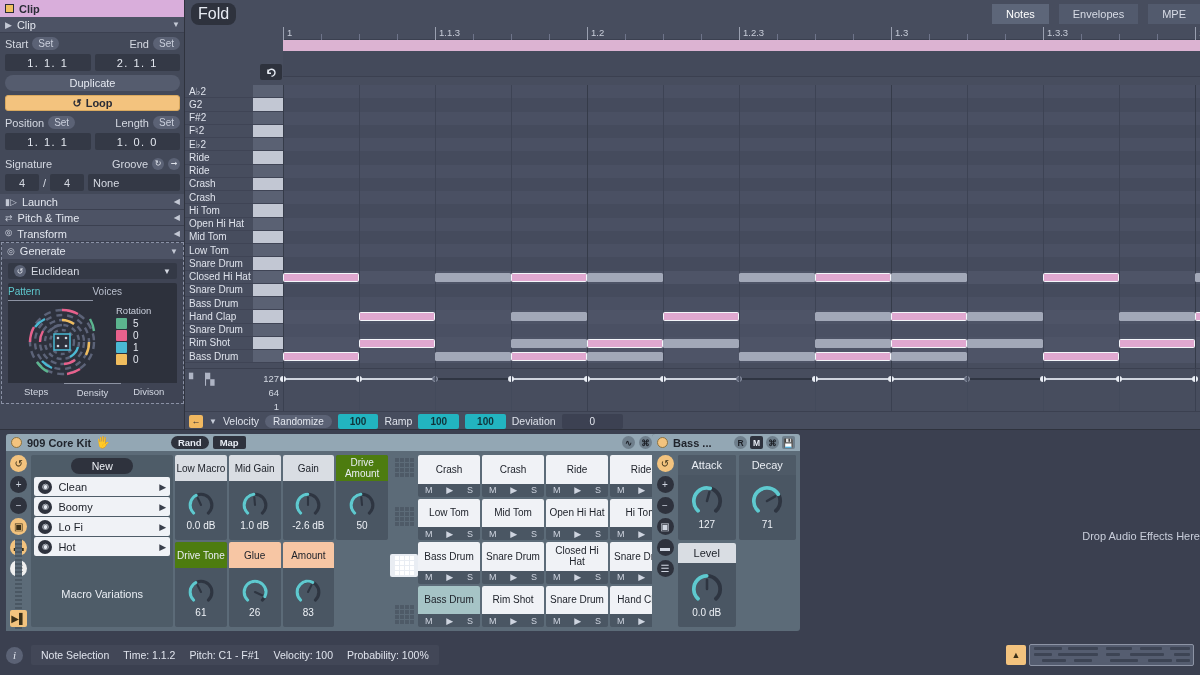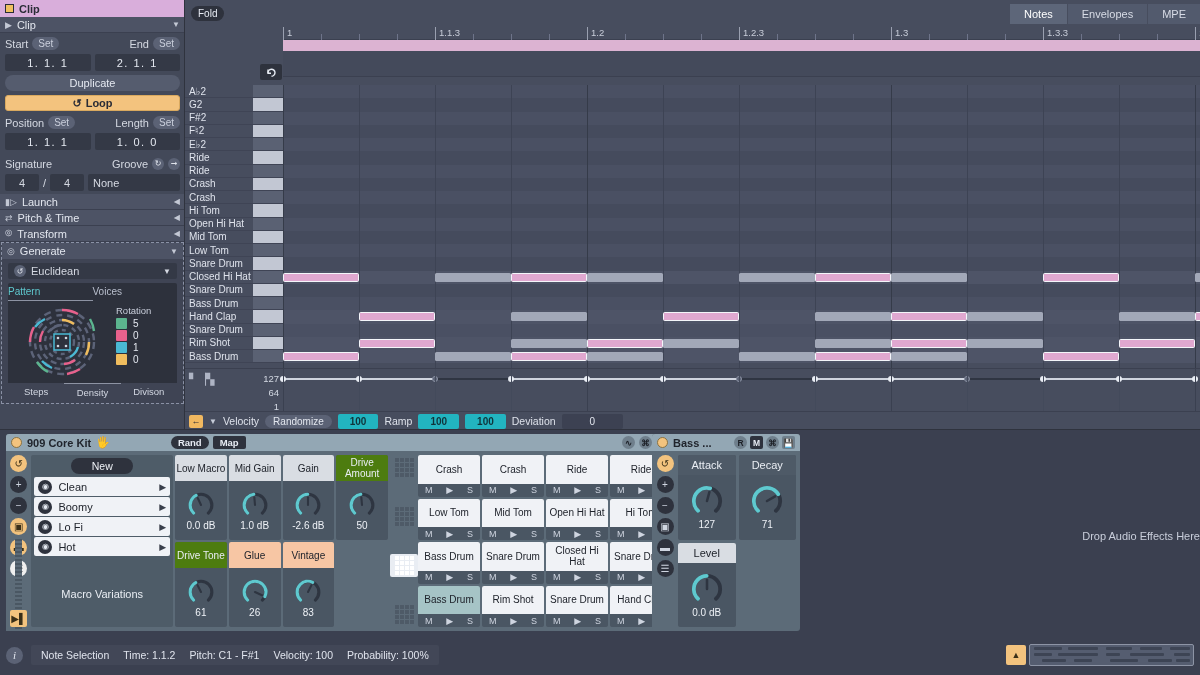--- a/index.html
+++ b/index.html
@@ -59,23 +59,23 @@
   .swatch { width:11px; height:11px; border-radius:1px; }
   .rotitem span { font-size:10px; color:#e3e7ef; }
   .botTabs { display:flex; background:#3f4454; }
   .botTabs div { flex:1; text-align:center; font-size:9.5px; padding:3px 0; color:#d2d7e2; }
   .botTabs div.on { border-top:1px solid #8d93a3; }
 
   
   #midi { position:absolute; left:185px; top:0; width:1015px; height:430px; background:#474d5e; }
   #midi-toolbar { height:27px; background:#474d5e; display:flex; align-items:center; padding:0 6px;
       position:relative;}
-  .foldbtn { background:#2e323d; color:#e7ebf3; border-radius:8px; font-size:10px; padding:2px 7px;}
+  .foldbtn { background:#2e323d; color:#e7ebf3; border-radius:8px; font-size:16px; padding:2px 7px;}
   #mtabs { position:absolute; right:0; top:4px; display:flex; }
-  #mtabs .t { padding:4px 14px; font-size:11px; color:#d8dce6; background:#525a6d; margin-left:1px; }
+  #mtabs .t { padding:4px 14px; font-size:11px; color:#d8dce6; background:#525a6d; margin-left:10px; }
   #mtabs .t.on { background:#5d6679; color:#fff; }
 
   #ruler { position:absolute; left:98px; top:27px; right:0; height:13px; background:#474d5e;
       border-bottom:1px solid #3b4050; }
   .rtick { position:absolute; top:0; font-size:9.5px; color:#c8cdd9; padding-left:3px;
       border-left:1px solid #9aa0b0; height:13px; line-height:12px;}
   .mtick { position:absolute; top:7px; width:1px; height:6px; background:#6e748a; }
 
   #pinkbar { position:absolute; left:98px; top:40px; right:0; height:11px; background:#dcb3d2; }
   #loopzone { position:absolute; left:98px; top:51px; right:0; height:26px; background:#444a5b;
@@ -747,21 +747,21 @@
               <div class="knobwrap">
                 <svg width="28" height="28" viewBox="0 0 40 40">
                   <path d="M 9.5 31.5 A 15.5 15.5 0 1 1 30.5 31.5" stroke="#2e3541" stroke-width="4.5" fill="none" stroke-linecap="round"></path>
                   <path d="M 9.5 31.5 A 15.5 15.5 0 1 1 30.5 31.5" stroke="#5fc9cf" stroke-width="4.5" fill="none" stroke-linecap="round" stroke-dasharray="67.63150851478026 97.38937226128358"></path>
                   <line x1="20" y1="20" x2="29.96938565740315" y2="24.648800879147693" stroke="#2e3541" stroke-width="3" stroke-linecap="round"></line>
                 </svg>
                 <div class="mval">26</div>
               </div>
             </div>
             <div class="mcell">
-              <div class="mname orange">Vintage</div>
+              <div class="mname orange">Amount</div>
               <div class="knobwrap">
                 <svg width="28" height="28" viewBox="0 0 40 40">
                   <path d="M 9.5 31.5 A 15.5 15.5 0 1 1 30.5 31.5" stroke="#2e3541" stroke-width="4.5" fill="none" stroke-linecap="round"></path>
                   <path d="M 9.5 31.5 A 15.5 15.5 0 1 1 30.5 31.5" stroke="#5fc9cf" stroke-width="4.5" fill="none" stroke-linecap="round" stroke-dasharray="43.825217517577606 97.38937226128358"></path>
                   <line x1="20" y1="20" x2="24.993895497135014" y2="10.198928233927953" stroke="#2e3541" stroke-width="3" stroke-linecap="round"></line>
                 </svg>
                 <div class="mval">83</div>
               </div>
             </div>
           </div>

